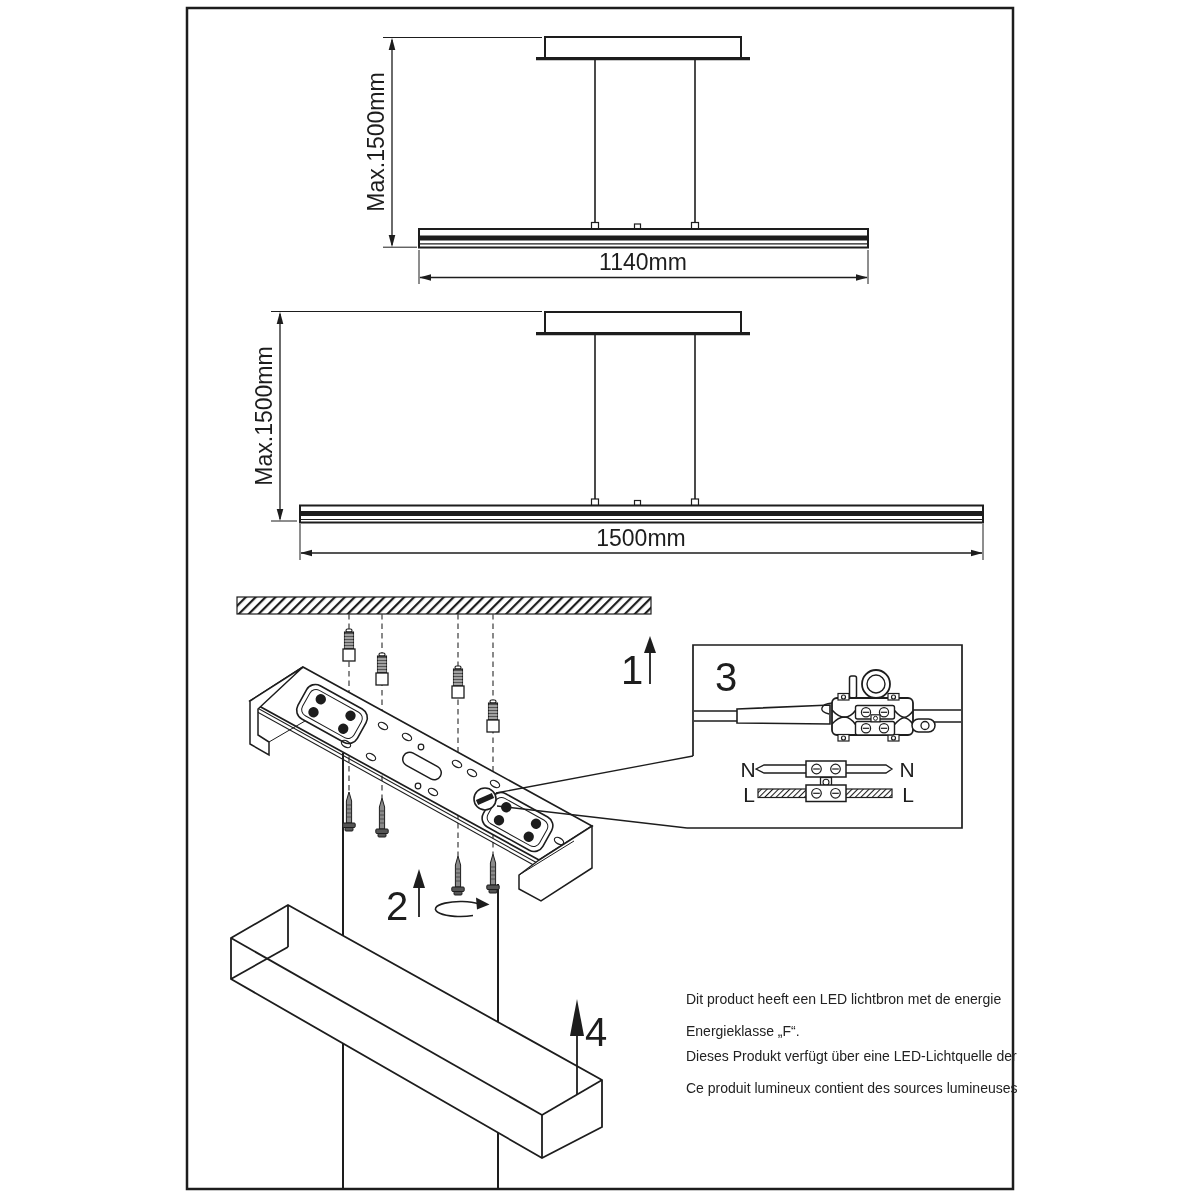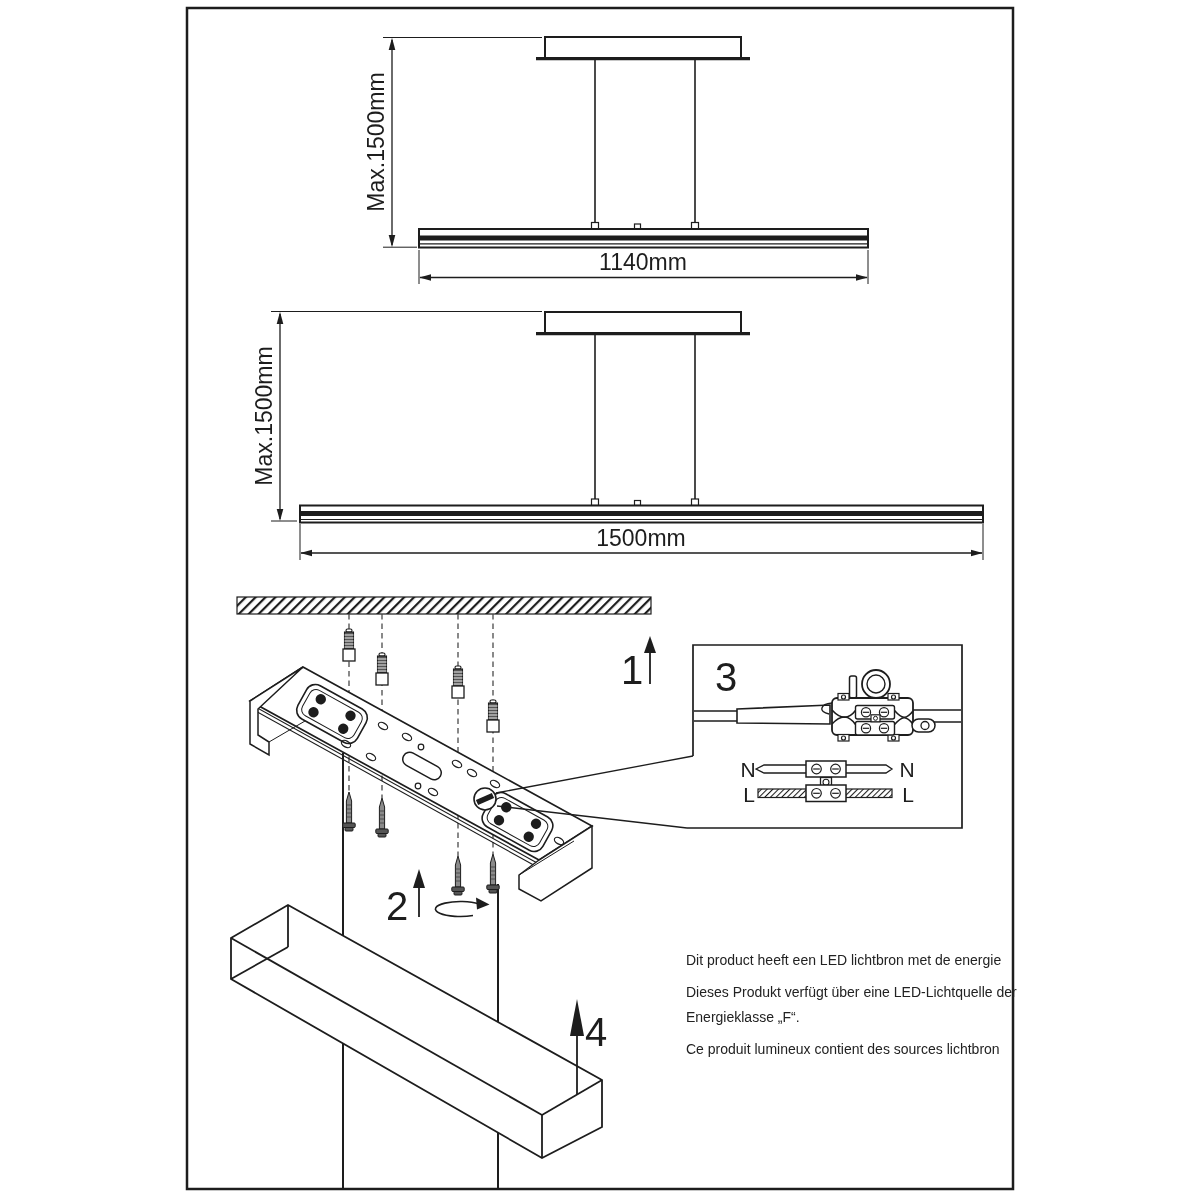--- a/index.html
+++ b/index.html
@@ -3,21 +3,21 @@
 <meta charset="utf-8">
 <style>
   html,body{margin:0;padding:0;background:#ffffff;}
   .canvas{position:relative;width:1200px;height:1200px;background:#ffffff;overflow:hidden;
           font-family:"Liberation Sans", sans-serif;color:#1d1d1d;}
   .canvas svg{position:absolute;left:0;top:0;}
   text{fill:#1d1d1d;font-family:"Liberation Sans", sans-serif;}
   .dim{font-size:23px;}
   .step{font-size:40px;}
   .wire-label{font-size:21px;}
-  .notices{position:absolute;left:686px;top:948px;width:330px;color:#222222;
+  .notices{position:absolute;left:686px;top:987px;width:330px;color:#222222;
            font-size:14px;line-height:25px;}
   .notices .para{margin:0 0 7px 0;}
   .notices .line{white-space:nowrap;}
 </style>
 </head>
 <body>
 
 <div class="canvas">
 <svg width="1200" height="1200" viewBox="0 0 1200 1200">
   <defs>
@@ -360,20 +360,20 @@
       <text class="wire-label" text-anchor="middle" x="908" y="801.5" stroke="none" fill="#1d1d1d">L</text>
     </g>
   </g>
 </svg>
 
 <div class="notices">
   <div class="para">
     <div class="line">Dit product heeft een LED lichtbron met de energie</div>
   </div>
   <div class="para">
+    <div class="line">Energieklasse „F“.</div>
     <div class="line">Dieses Produkt verfügt über eine LED-Lichtquelle der</div>
-    <div class="line">Energieklasse „F“.</div>
   </div>
   <div class="para">
-    <div class="line">Ce produit lumineux contient des sources lichtbron</div>
+    <div class="line">Ce produit lumineux contient des sources lumineuses</div>
   </div>
 </div>
 </div>
 
 </body></html>

